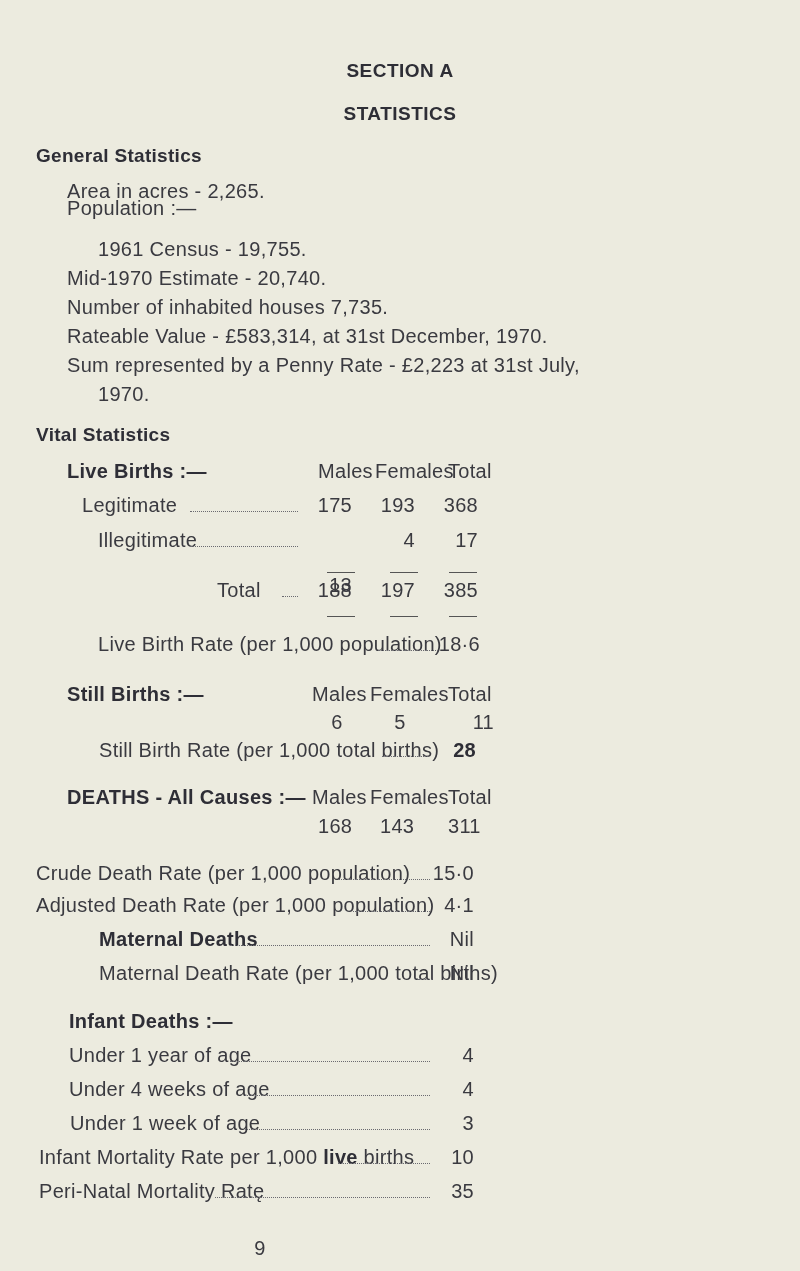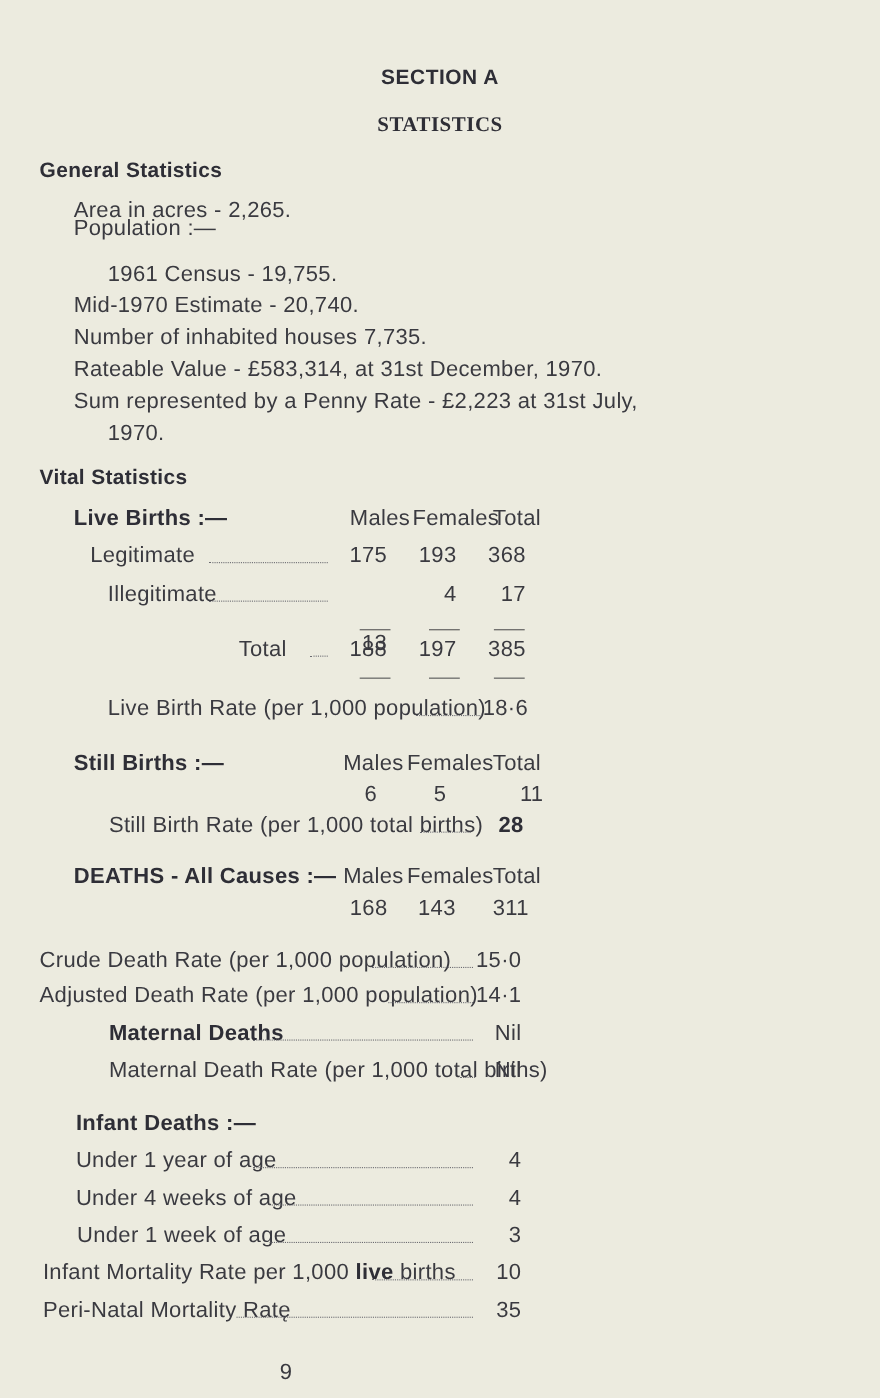--- a/index.html
+++ b/index.html
@@ -15,21 +15,21 @@
   .r { text-align:right; }
   .c { text-align:center; }
   .rule { position:absolute; height:1px; background:#555; }
 </style>
 </head>
 <body>
 
 <div>
 
   <div class="abs h-center" style="top:60px;">SECTION A</div>
-  <div class="abs h-center" style="top:103px;font-family:Liberation Serif, serif;">STATISTICS</div>
+  <div class="abs h-center" style="top:103px;">STATISTICS</div>
 
   <div class="abs t b" style="left:36px;top:145px;font-size:19px;">General Statistics</div>
   <div class="abs t" style="left:67px;top:180px;">Area in acres - 2,265.</div>
   <div class="abs t" style="left:67px;top:197px;">Population :—</div>
   <div class="abs t" style="left:98px;top:238px;">1961 Census - 19,755.</div>
   <div class="abs t" style="left:67px;top:267px;">Mid-1970 Estimate - 20,740.</div>
   <div class="abs t" style="left:67px;top:296px;">Number of inhabited houses 7,735.</div>
   <div class="abs t" style="left:67px;top:325px;">Rateable Value - £583,314, at 31st December, 1970.</div>
   <div class="abs t" style="left:67px;top:354px;">Sum represented by a Penny Rate - £2,223 at 31st July,</div>
   <div class="abs t" style="left:98px;top:383px;">1970.</div>
@@ -89,21 +89,21 @@
   <div class="abs t" style="left:318px;top:815px;">168</div>
   <div class="abs t" style="left:380px;top:815px;">143</div>
   <div class="abs t" style="left:448px;top:815px;">311</div>
 
   <div class="abs t" style="left:36px;top:862px;">Crude Death Rate (per 1,000 population)</div>
   <div class="dots" style="left:338px;width:92px;top:879px;"></div>
   <div class="abs t r" style="left:430px;width:44px;top:862px;">15·0</div>
 
   <div class="abs t" style="left:36px;top:894px;">Adjusted Death Rate (per 1,000 population)</div>
   <div class="dots" style="left:353px;width:77px;top:911px;"></div>
-  <div class="abs t r" style="left:430px;width:44px;top:894px;">14·1</div>
+  <div class="abs t r" style="left:430px;width:44px;top:894px;">4·1</div>
 
   <div class="abs t b" style="left:99px;top:928px;">Maternal Deaths</div>
   <div class="dots" style="left:230px;width:200px;top:945px;"></div>
   <div class="abs t r" style="left:430px;width:44px;top:928px;">Nil</div>
 
   <div class="abs t" style="left:99px;top:962px;">Maternal Death Rate (per 1,000 total births)</div>
   <div class="dots" style="left:418px;width:14px;top:979px;"></div>
   <div class="abs t r" style="left:430px;width:44px;top:962px;">Nil</div>
 
   <div class="abs t b" style="left:69px;top:1010px;">Infant Deaths :—</div>

